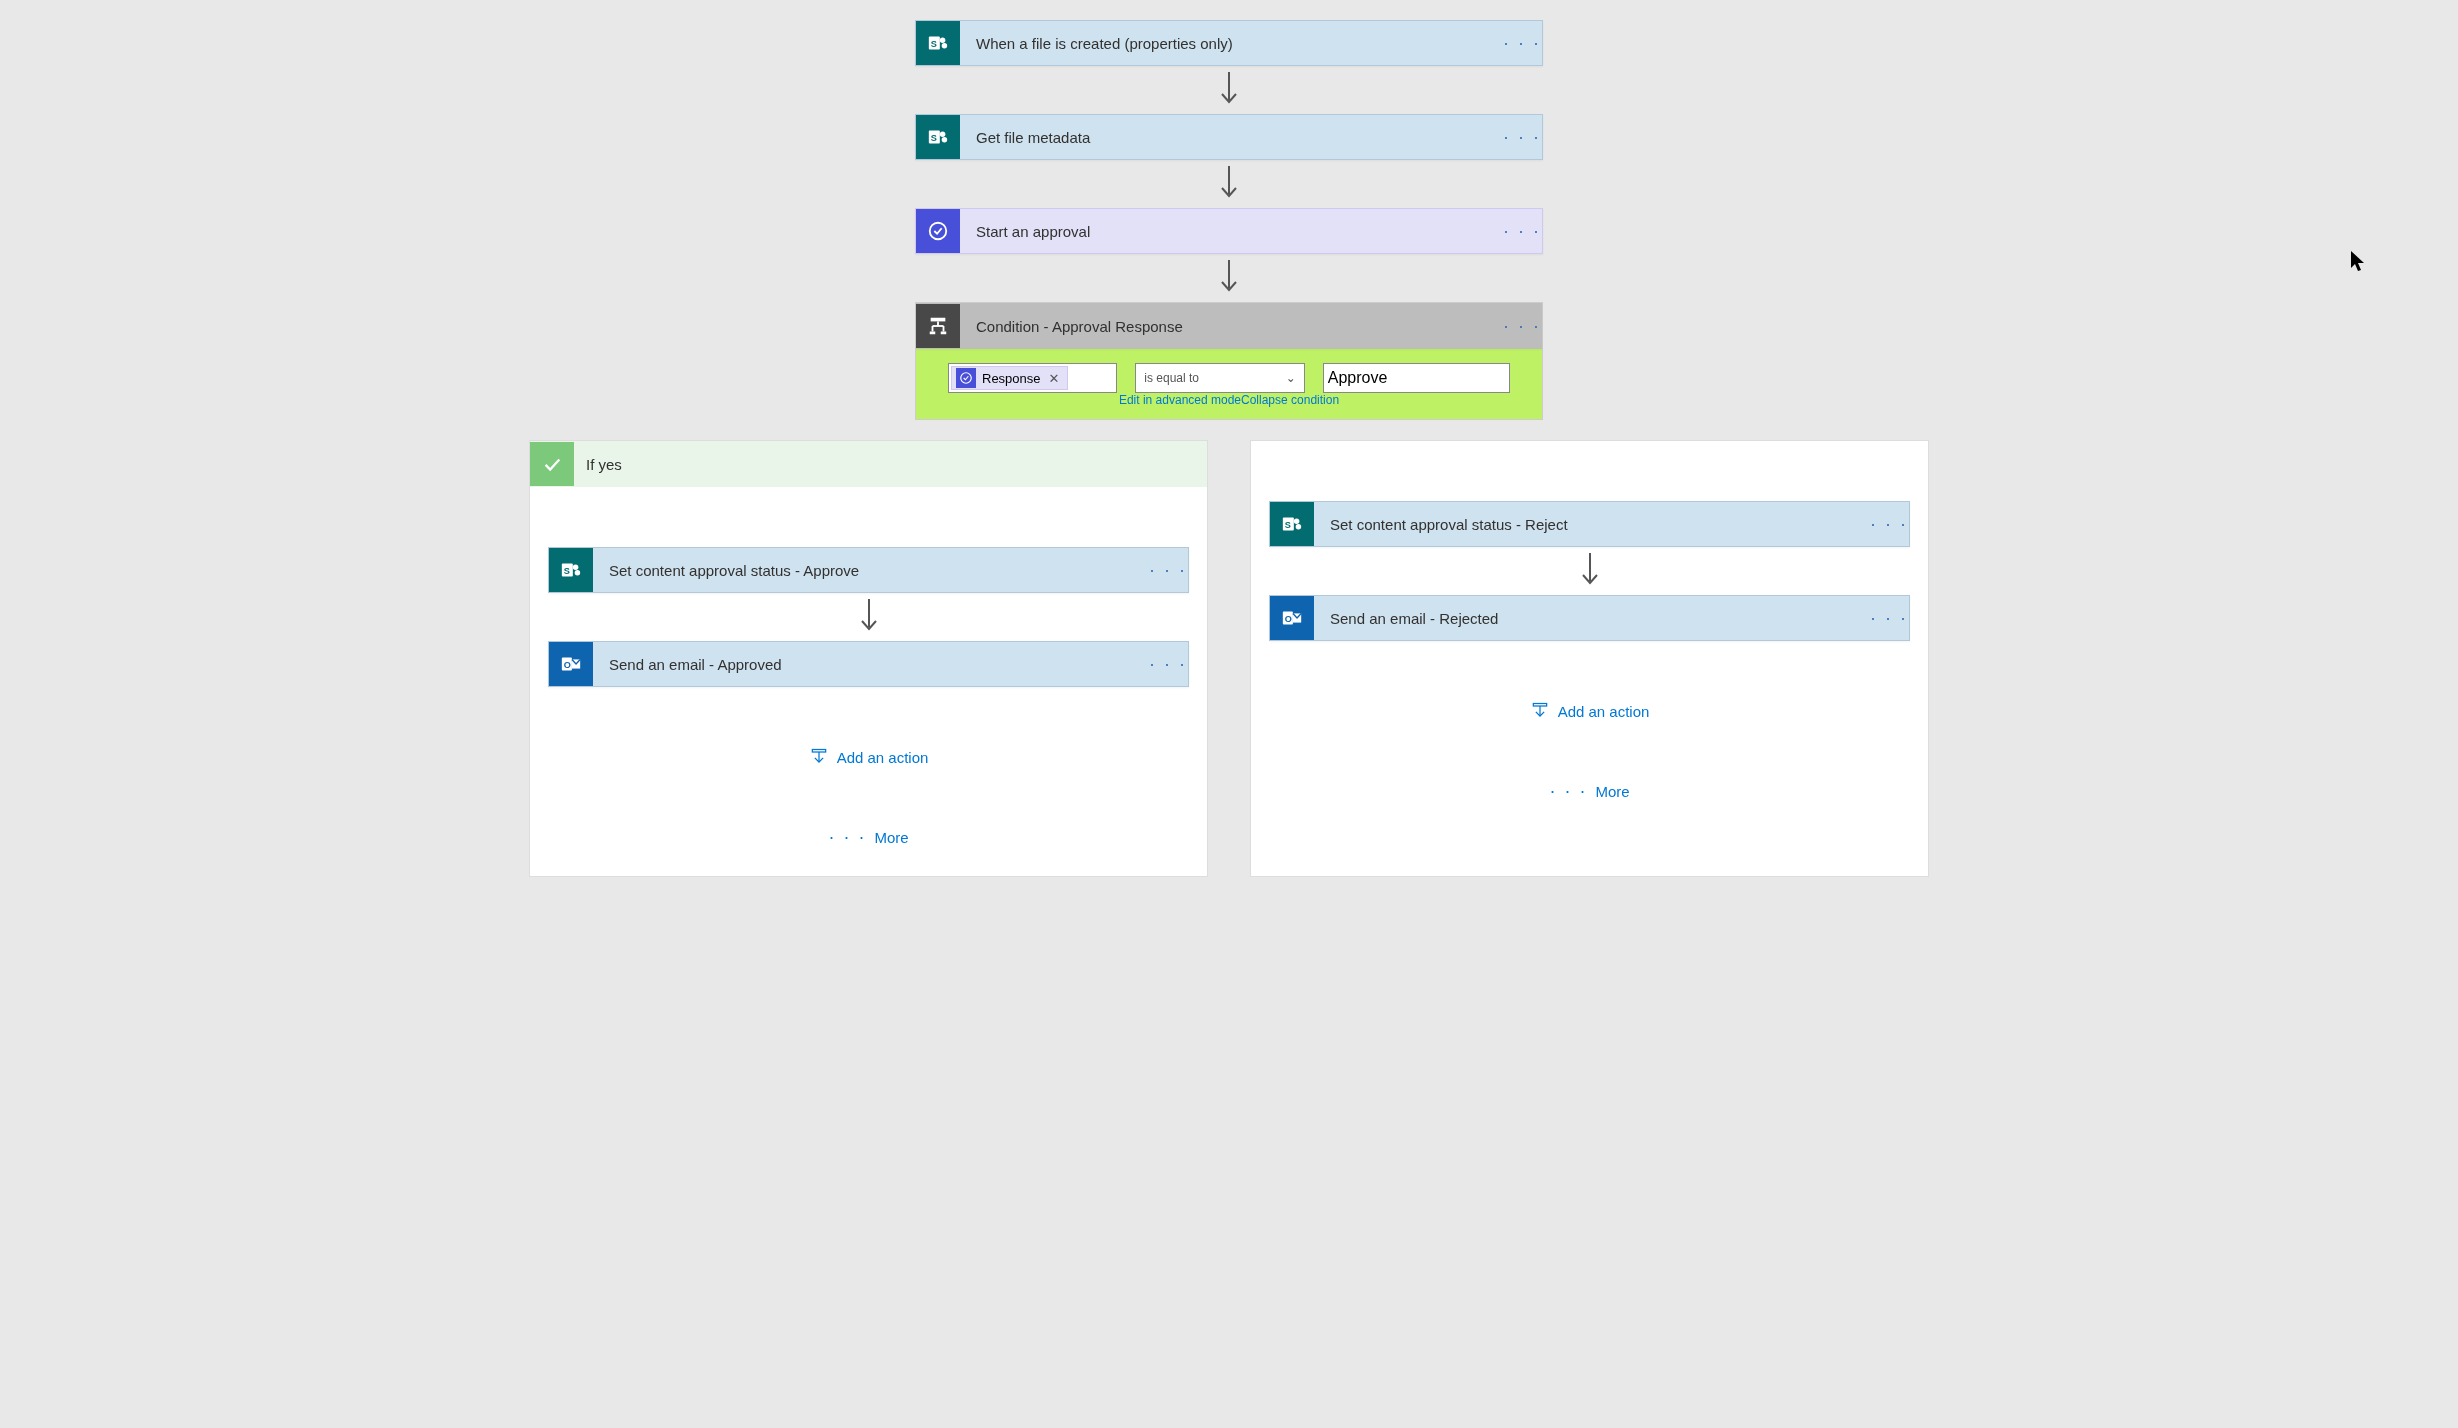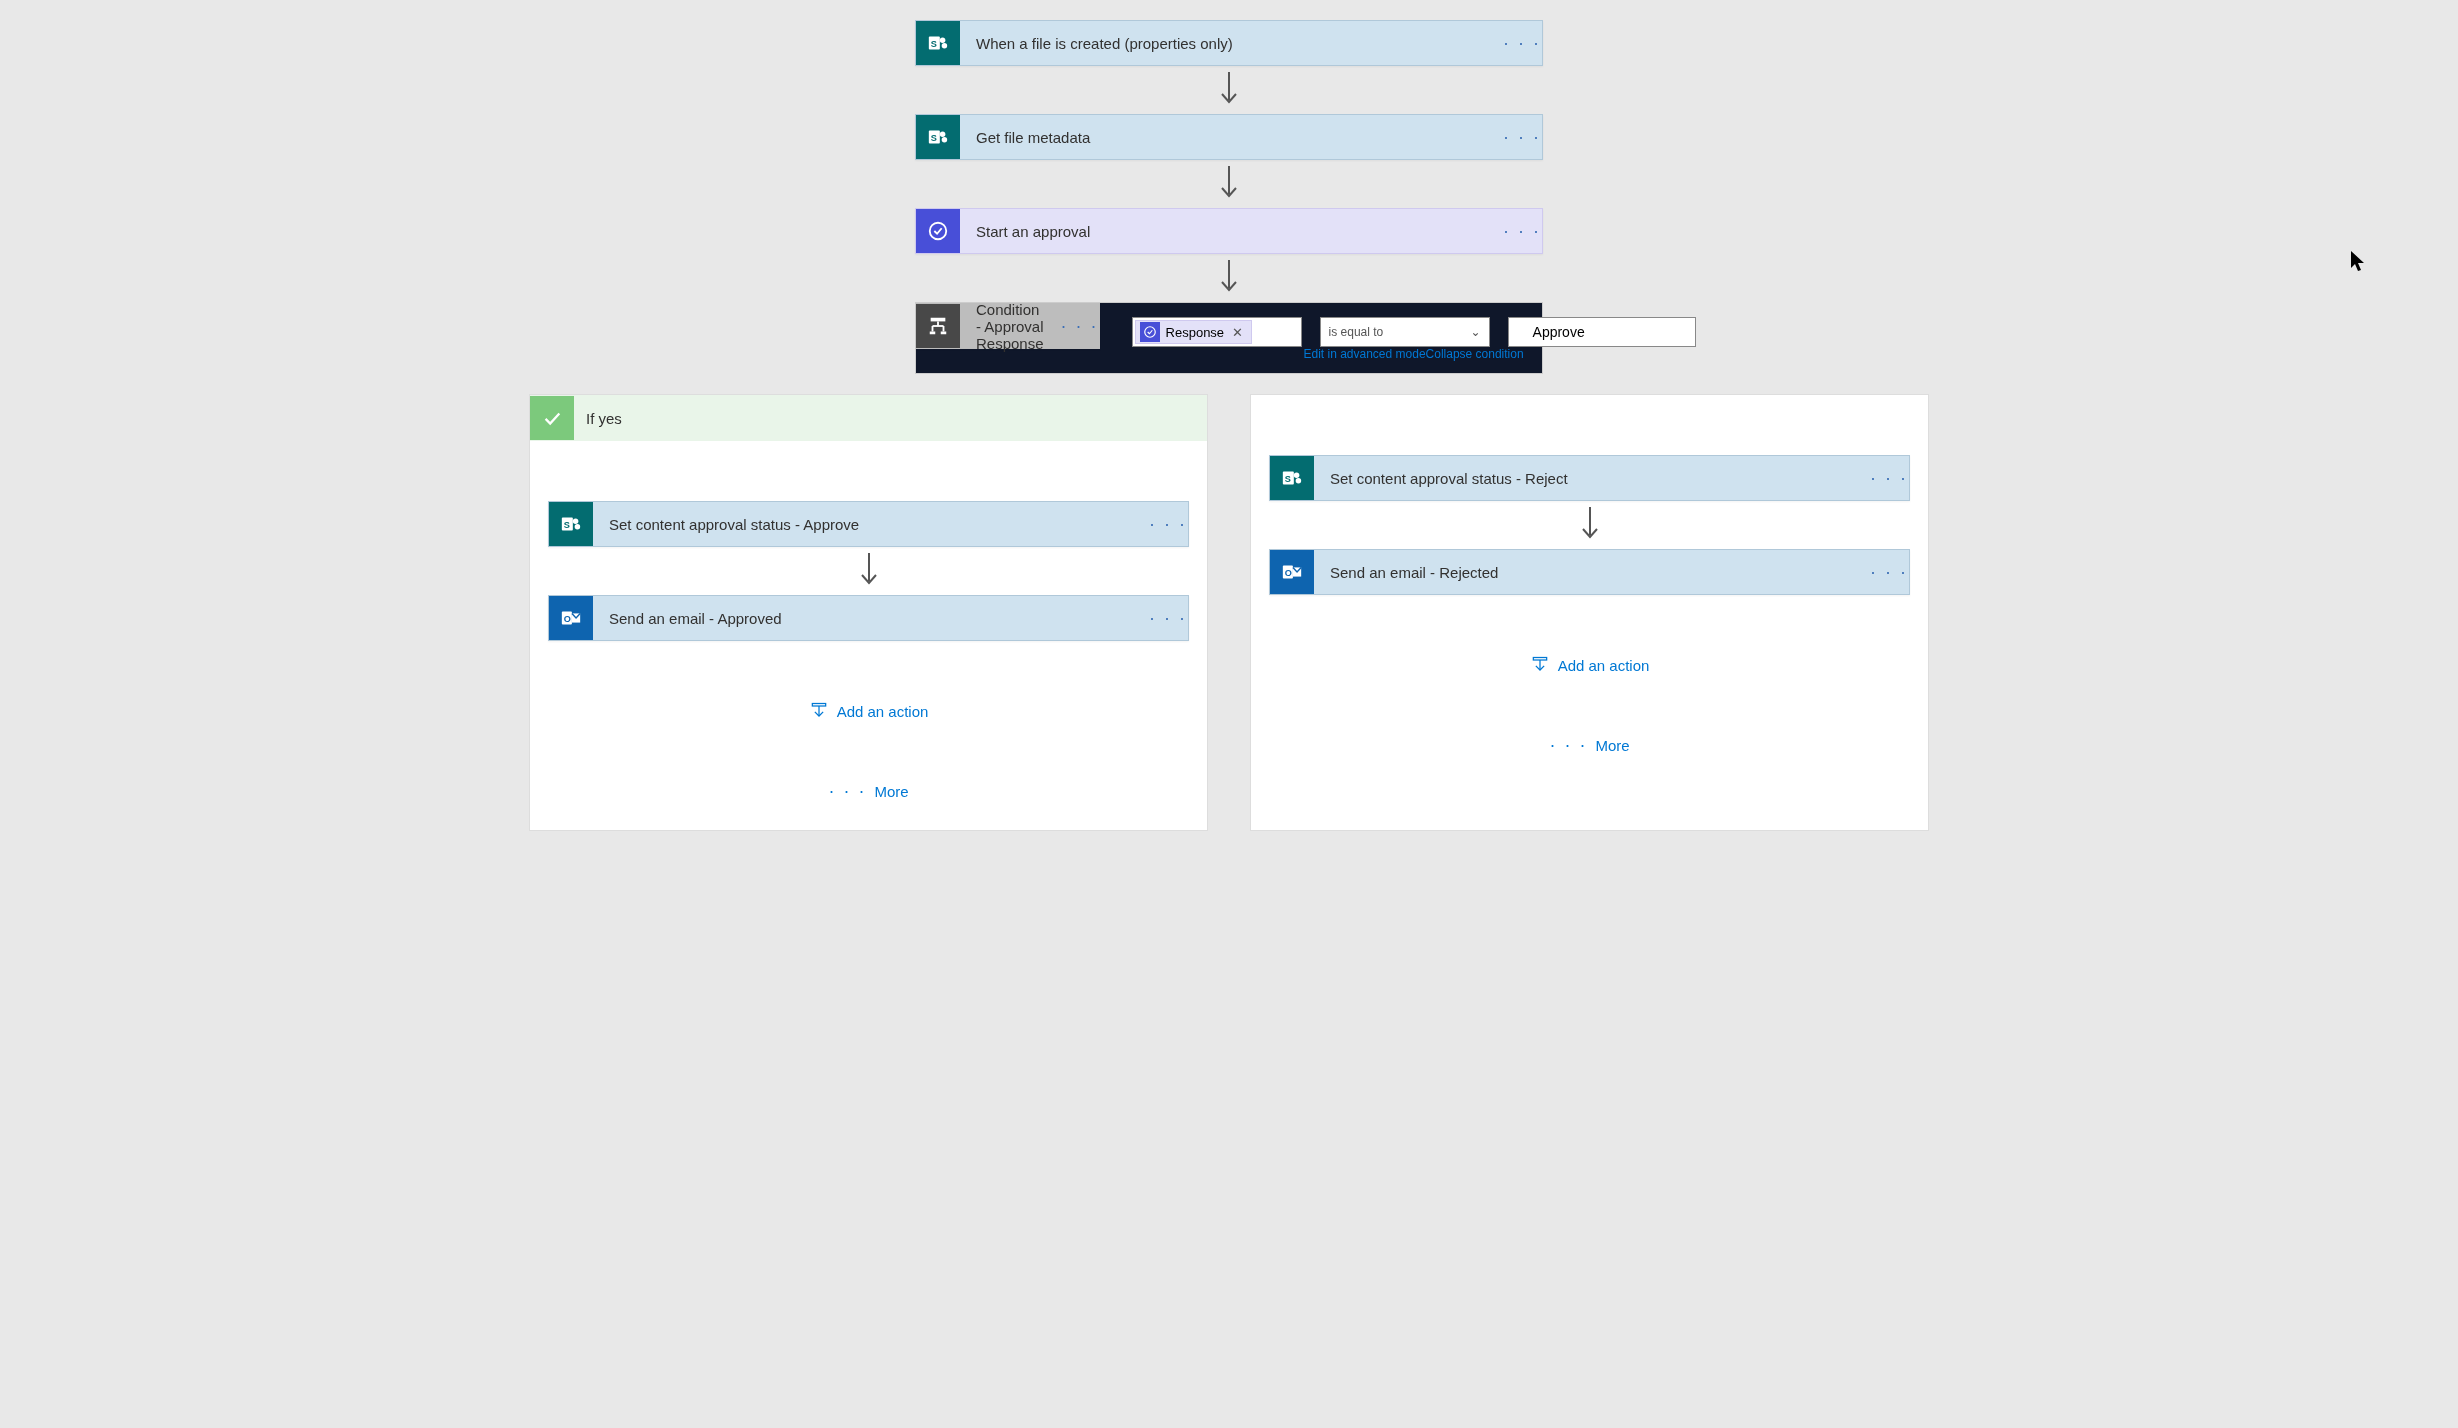--- a/index.html
+++ b/index.html
@@ -55,24 +55,24 @@
   .arrow-down {
     height: 48px;
     display:flex;
     align-items:center;
     justify-content:center;
   }
   .arrow-down svg { display:block; }
 
   .condition-wrap {
     width:628px;
-    background:#0f172a;
+    background:#bef264;
     border:1px solid #ccc;
     display:flex;
-    flex-direction:row;
+    flex-direction:column;
   }
   .condition-body {
     padding:14px 32px 12px 32px;
   }
   .cond-row {
     display:flex;
     gap:18px;
     align-items:center;
   }
   .cond-field {
@@ -94,21 +94,21 @@
   }
   .cond-token .mini-icon {
     width:20px; height:20px;
     background:#484fd8;
     display:inline-flex; align-items:center; justify-content:center;
     margin-right:6px;
   }
   .cond-token .x { margin-left:8px; color:#555; cursor:pointer; }
   .cond-select { width:170px; padding:0 8px; font-size:12px; color:#555; position:relative; }
   .cond-select .chev { position:absolute; right:8px; }
-  .cond-value { width:188px; padding:0 24px; font-size:14px; }
+  .cond-value { width:188px; padding:0 4px; font-size:16px; }
   .cond-links {
     display:flex; justify-content:center;
     font-size:12px;
   }
   .cond-links a { color:#0078d4; text-decoration:none; cursor:pointer; }
 
   .branches {
     display:flex;
     gap:42px;
     margin-top:20px;

